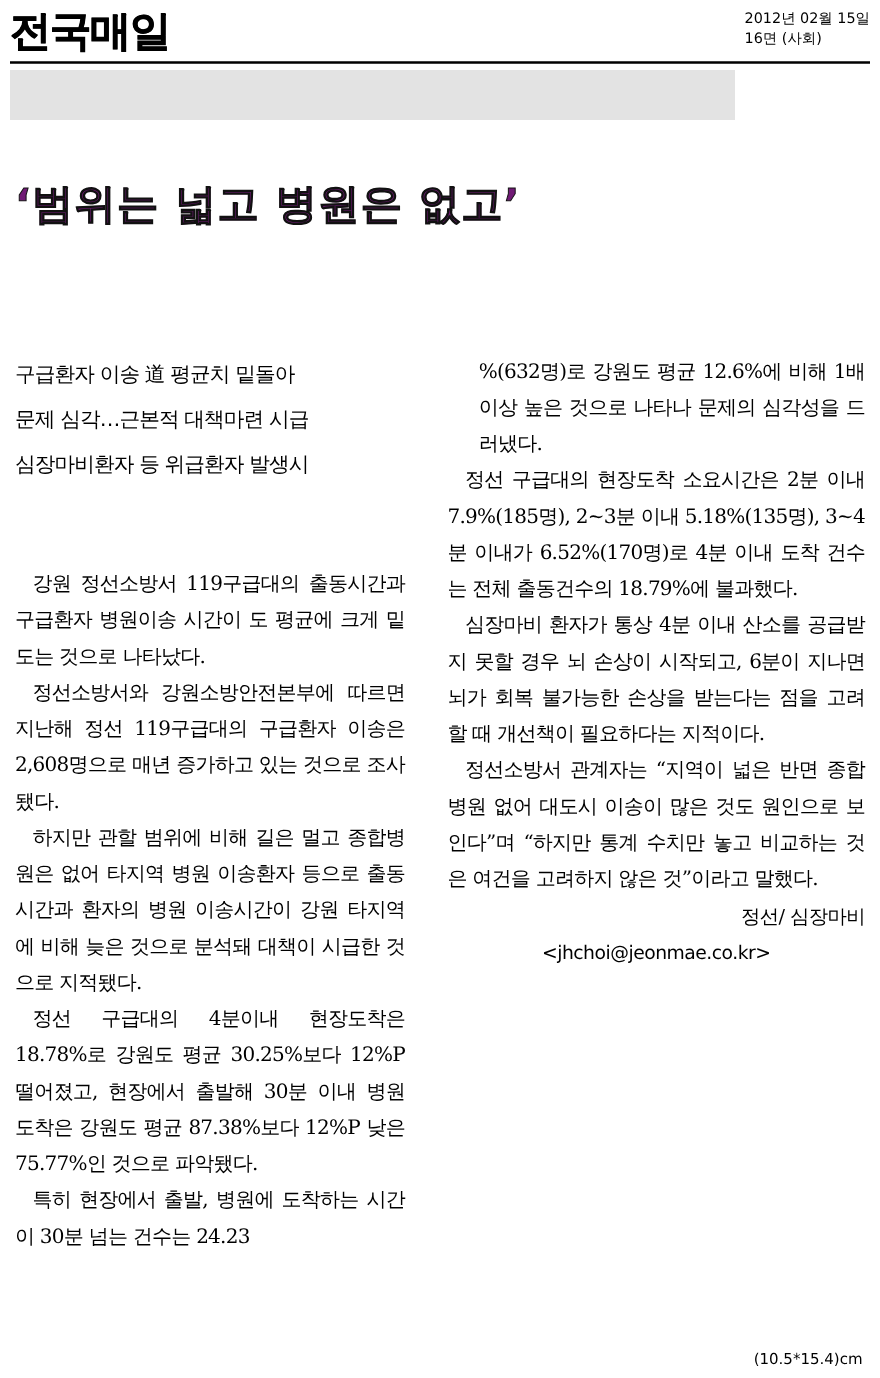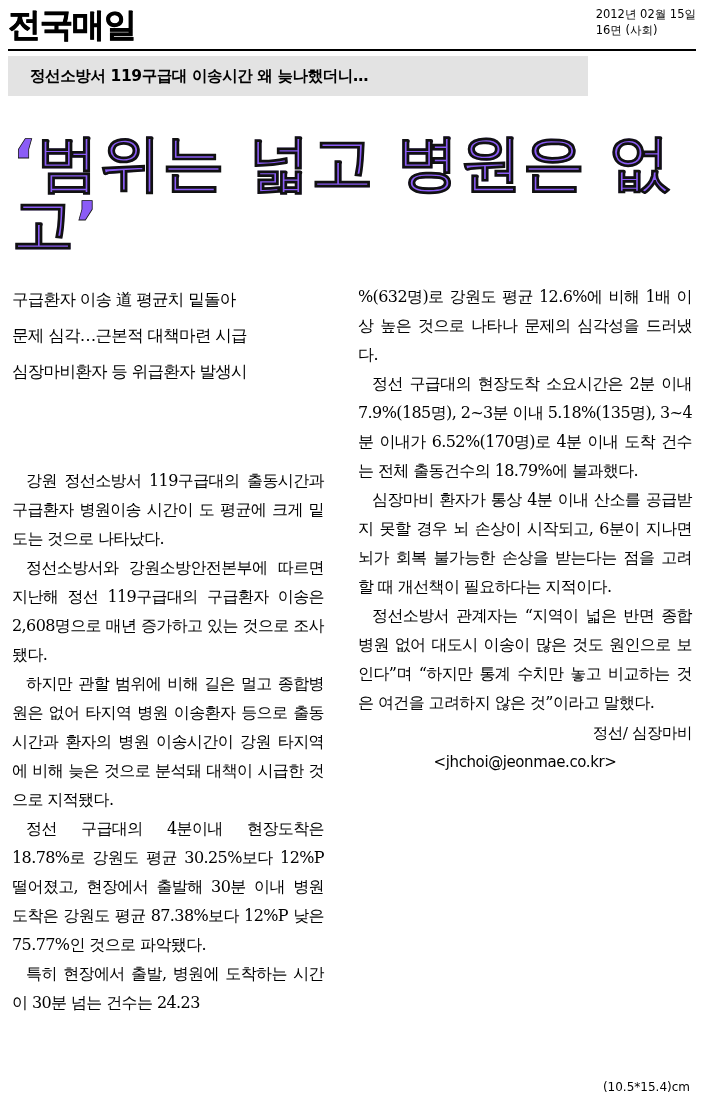--- a/index.html
+++ b/index.html
@@ -82,24 +82,24 @@
   }
 
   
   .headline {
     position: absolute;
     left: 12px;
     top: 132px;
     width: 680px;
     font-family: "DejaVu Sans", sans-serif;
     font-weight: bold;
-    font-size: 62px;
+    font-size: 33px;
     letter-spacing: 1px;
     line-height: 62px;
-    color: #8b5cf6;
+    color: #701a75;
     -webkit-text-stroke: 0.8px #111;
   }
 
   
   .subhead {
     position: absolute;
     left: 12px;
     top: 282px;
     width: 310px;
     font-family: "DejaVu Sans", sans-serif;
@@ -119,32 +119,31 @@
     font-size: 16px;
     line-height: 29px;
     letter-spacing: -0.6px;
     text-align: justify;
     color: #000;
   }
   .col-left {
     left: 12px;
     width: 312px;
     top: 452px;
-    margin-top: 14px;
   }
   .col-right {
     left: 358px;
     width: 334px;
     top: 282px;
   }
   .col p {
     margin: 0 0 0 0;
     text-indent: 14px;
   }
-  .col p.noindent { text-indent: 0; }
+  .col p.noindent { text-indent: 0; margin-left: 25px; }
 
   .byline {
     margin-top: 2px;
     text-align: right;
     font-family: "DejaVu Serif", serif;
     font-size: 15.5px;
     letter-spacing: -0.5px;
   }
   .email {
     text-align: center;
@@ -172,21 +171,20 @@
     <div class="paper-name">전국매일</div>
     <div class="issue-info">
       <div>2012년 02월 15일</div>
       <div>16면 (사회)</div>
     </div>
   </div>
 
   <div class="rule-top"></div>
 
   <div class="kicker-band"></div>
-  <div class="kicker-text">정선소방서 119구급대 이송시간 왜 늦나했더니…</div>
 
   <div class="headline">‘범위는 넓고 병원은 없고’</div>
 
   <div class="subhead">
     <div>구급환자 이송 道 평균치 밑돌아</div>
     <div>문제 심각…근본적 대책마련 시급</div>
     <div>심장마비환자 등 위급환자 발생시</div>
   </div>
 
   <div class="col col-left">

